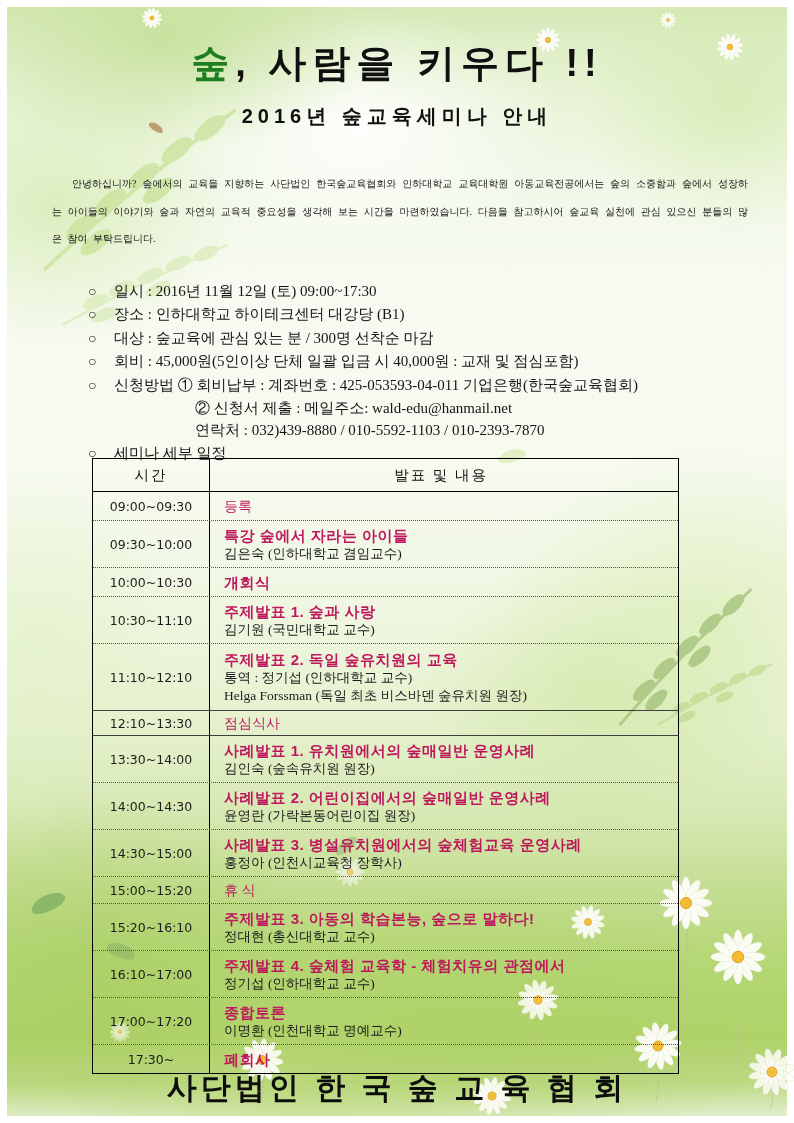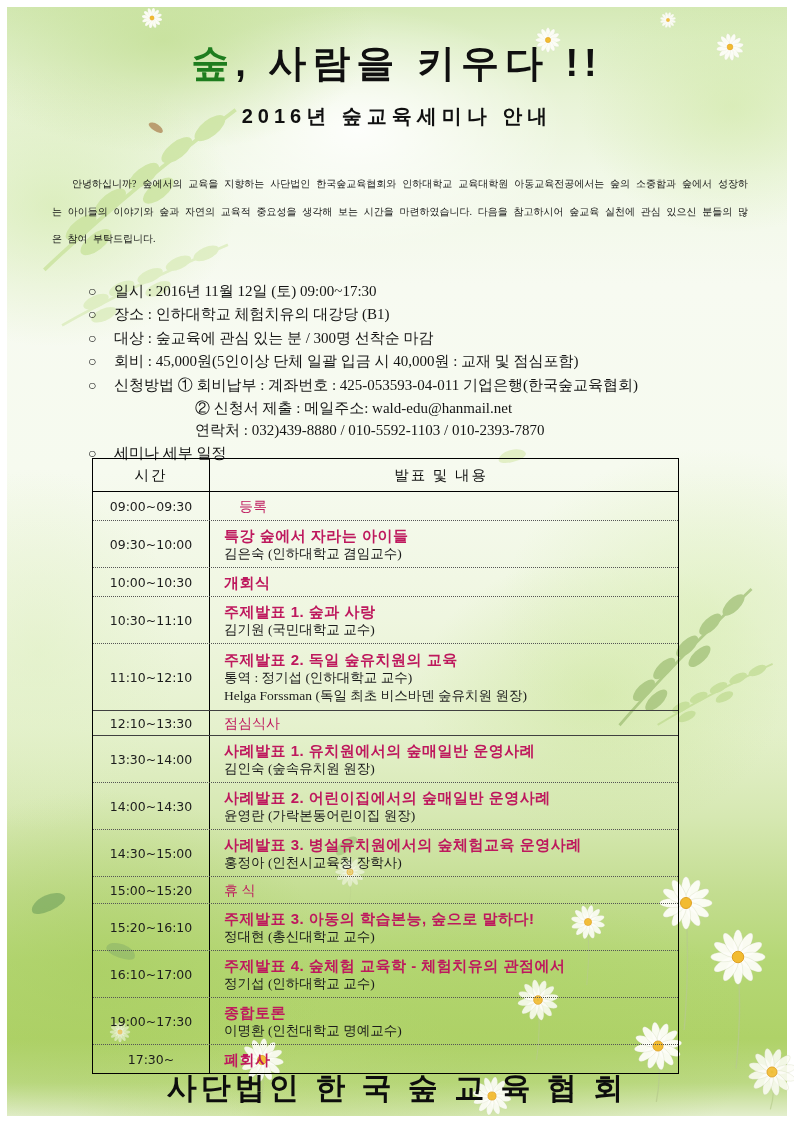--- a/index.html
+++ b/index.html
@@ -339,39 +339,39 @@
 
   <div class="content">
     <h1 class="title"><span class="accent">숲</span><span>, 사람을 키우다 !!</span></h1>
 
     <h2 class="subtitle">2016년 숲교육세미나 안내</h2>
 
     <p class="intro">안녕하십니까? 숲에서의 교육을 지향하는 사단법인 한국숲교육협회와 인하대학교 교육대학원 아동교육전공에서는 숲의 소중함과 숲에서 성장하는 아이들의 이야기와 숲과 자연의 교육적 중요성을 생각해 보는 시간을 마련하였습니다. 다음을 참고하시어 숲교육 실천에 관심 있으신 분들의 많은 참여 부탁드립니다.</p>
 
     <ul class="info">
         <li class=""><span class="marker">○</span><span>일시 : 2016년 11월 12일 (토) 09:00~17:30</span></li>
-        <li class=""><span class="marker">○</span><span>장소 : 인하대학교 체험치유의 대강당 (B1)</span></li>
+        <li class=""><span class="marker">○</span><span>장소 : 인하대학교 하이테크센터 대강당 (B1)</span></li>
         <li class=""><span class="marker">○</span><span>대상 : 숲교육에 관심 있는 분 / 300명 선착순 마감</span></li>
         <li class=""><span class="marker">○</span><span>회비 : 45,000원(5인이상 단체 일괄 입금 시 40,000원 : 교재 및 점심포함)</span></li>
         <li class=""><span class="marker">○</span><span>신청방법  ① 회비납부 : 계좌번호 : 425-053593-04-011 기업은행(한국숲교육협회)</span></li>
         <li class="indent"><span>② 신청서 제출 : 메일주소: wald-edu@hanmail.net</span></li>
         <li class="indent"><span>연락처 : 032)439-8880 / 010-5592-1103 / 010-2393-7870</span></li>
         <li class=""><span class="marker">○</span><span>세미나 세부 일정</span></li>
       </ul>
 
     <div class="schedule">
       <div class="t-row t-head first">
         <div class="t-time">
             <span class="t-htxt">시간</span>
           </div>
         <div class="t-cell">
             <span class="t-htxt">발표 및 내용</span>
           </div>
       </div>
-    <div class="t-row first" style="height: 28px; gap: 15px;">
+    <div class="t-row first" style="height: 28px;">
           <div class="t-time">09:00~09:30</div>
           <div class="t-cell">
             <div class="t-title">등록</div>
           </div>
         </div>
         <div class="t-row" style="height: 46px;">
           <div class="t-time">09:30~10:00</div>
           <div class="t-cell">
             <div class="t-title strong">특강  숲에서 자라는 아이들</div>
             <div class="t-sub">김은숙 (인하대학교 겸임교수)</div>
@@ -439,21 +439,21 @@
           </div>
         </div>
         <div class="t-row" style="height: 46px;">
           <div class="t-time">16:10~17:00</div>
           <div class="t-cell">
             <div class="t-title strong">주제발표 4. 숲체험 교육학 - 체험치유의 관점에서</div>
             <div class="t-sub">정기섭 (인하대학교 교수)</div>
           </div>
         </div>
         <div class="t-row" style="height: 46px;">
-          <div class="t-time">19:00~17:30</div>
+          <div class="t-time">17:00~17:20</div>
           <div class="t-cell">
             <div class="t-title strong">종합토론</div>
             <div class="t-sub">이명환 (인천대학교 명예교수)</div>
           </div>
         </div>
         <div class="t-row" style="height: 28px;">
           <div class="t-time">17:30~</div>
           <div class="t-cell">
             <div class="t-title strong">폐회사</div>
           </div>

